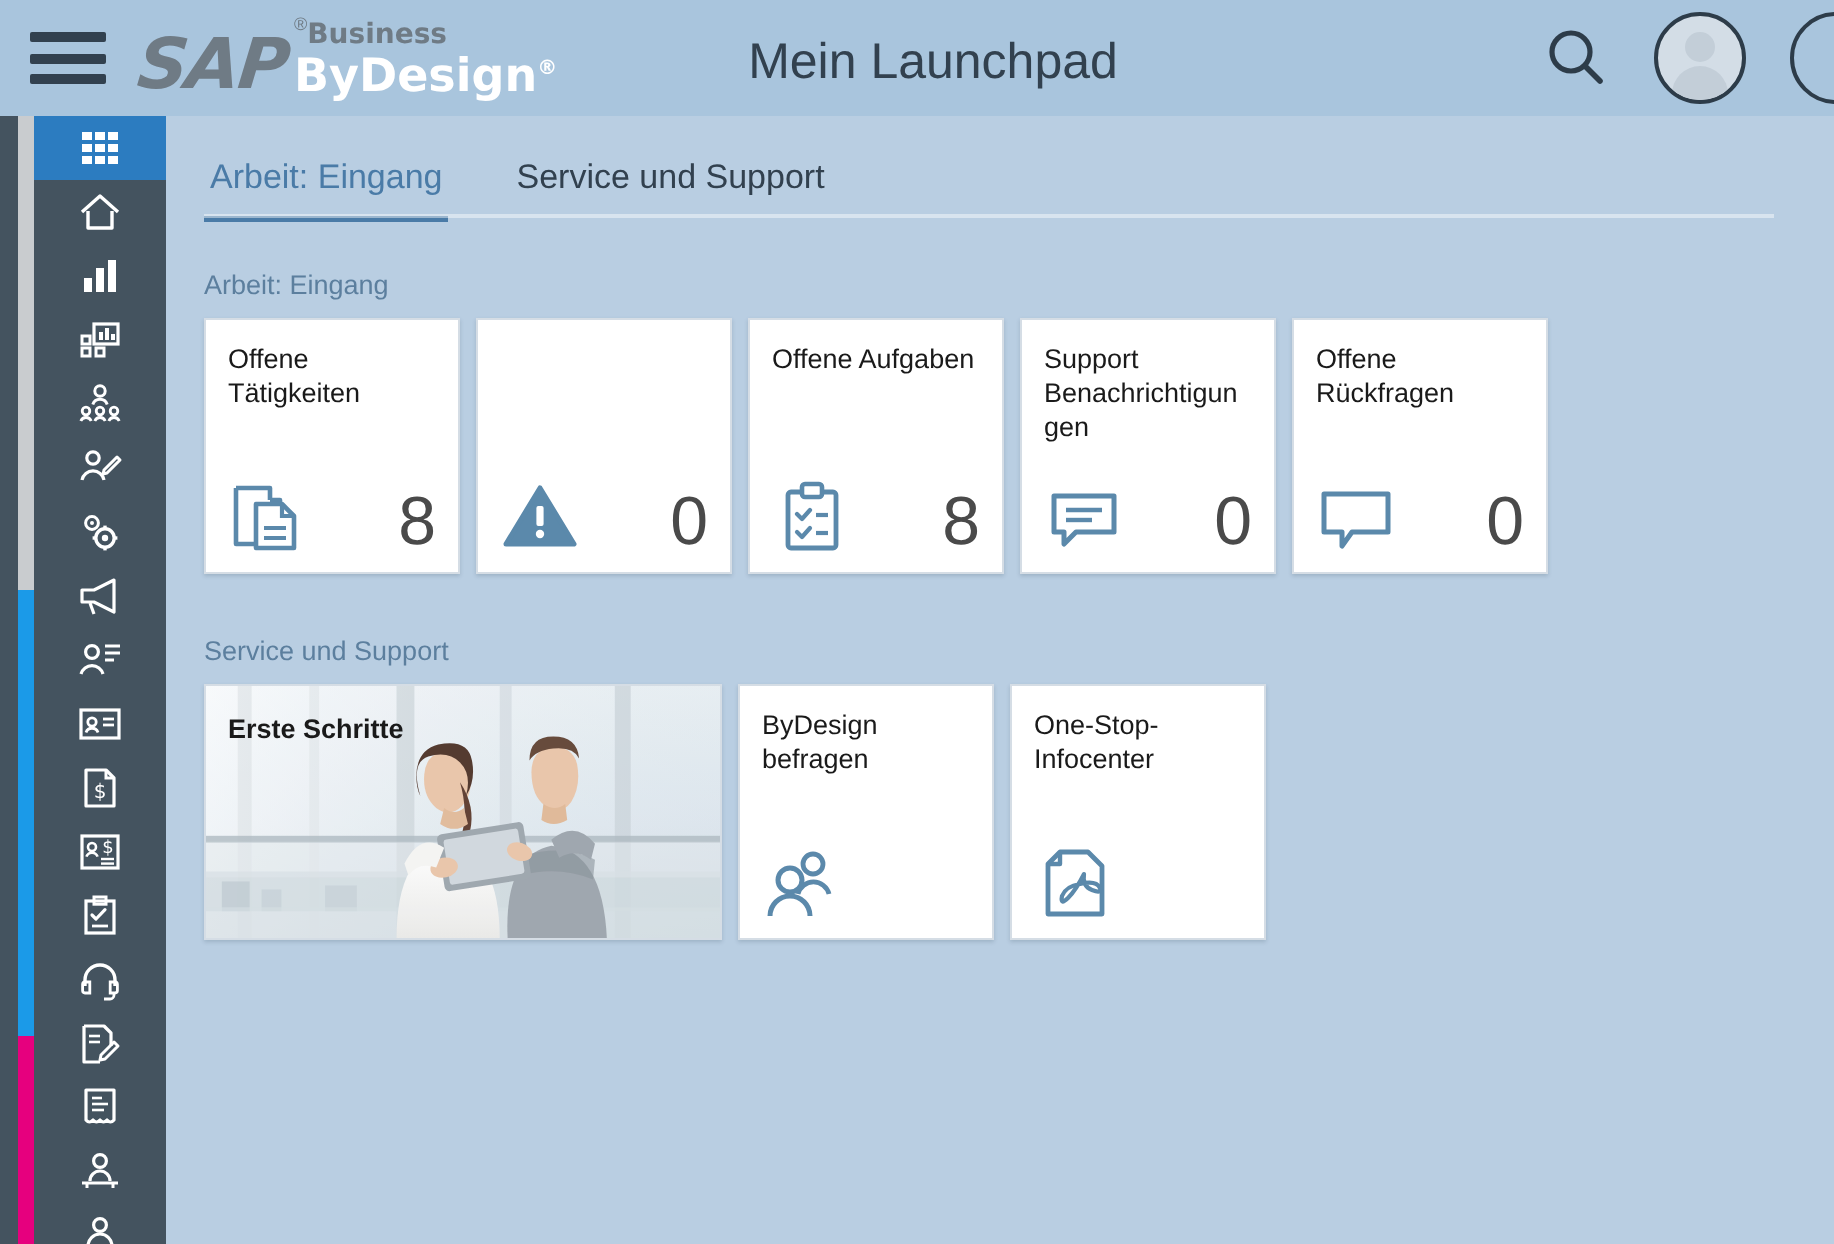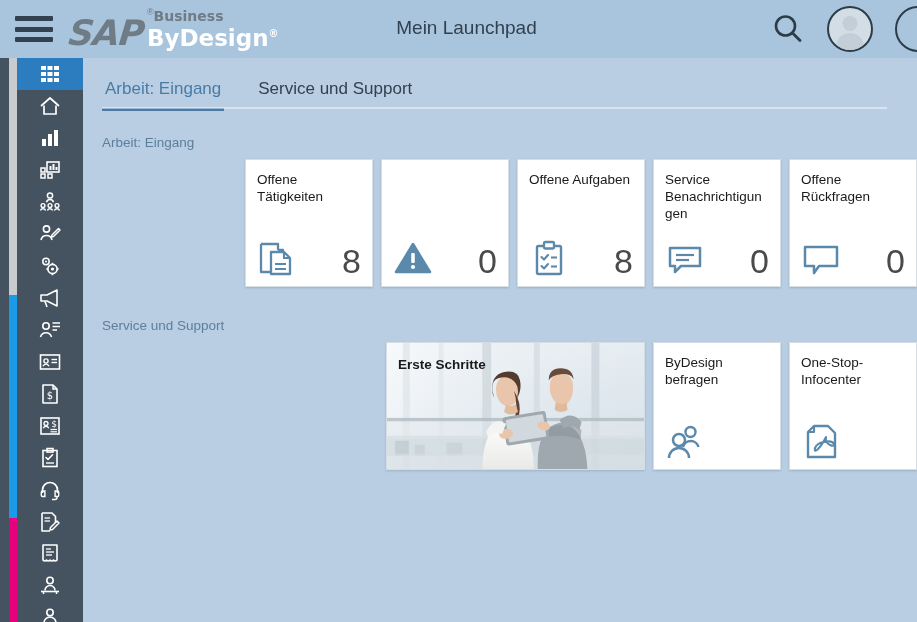--- a/index.html
+++ b/index.html
@@ -43,21 +43,21 @@
   .logo-bbd {
     font-family: "DejaVu Sans", sans-serif;
     font-size: 23px; font-weight: bold; color: #ffffff;
     display: block; line-height: 22px; margin-top: -1px;
   }
   .logo-tm { font-size: 10px; color: #ffffff; vertical-align: super; }
 
   .header-title {
     position: absolute; left: 16px; right: 0; top: 17px;
     text-align: center;
-    font-size: 19px; color: #32414f;
+    font-size: 25px; color: #32414f;
     pointer-events: none;
   }
   .header-actions {
     position: absolute; right: 0; top: 0; height: 58px;
     display: flex; align-items: center; gap: 22px; padding-right: 2px;
   }
   .icon-btn { cursor: pointer; display: flex; align-items: center; justify-content: center; }
   .avatar-circle {
     width: 46px; height: 46px; border-radius: 50%;
     border: 2px solid #2d3c49; background: #d3dde6;
@@ -123,21 +123,21 @@
     position: absolute; left: 19px; right: 30px; bottom: 0;
     height: 2px; background: rgba(255,255,255,0.45);
   }
 
   .section { padding-left: 19px; }
   .section-title {
     font-size: 13.5px; color: #5c7f9e; margin-bottom: 9px;
   }
   .section-1 { margin-top: 26px; }
   .section-2 { margin-top: 31px; }
-  .tile-row { display: flex; gap: 8px; justify-content: flex-end; }
+  .tile-row { display: flex; gap: 8px; }
 
   .tile {
     position: relative;
     width: 128px; height: 128px;
     background: #ffffff;
     border: 1px solid #d5dde5;
     box-shadow: 0 1px 2px rgba(60,80,100,0.22);
     padding: 11px 11px 10px 11px;
     cursor: pointer;
     overflow: hidden;
@@ -457,21 +457,21 @@
               <g stroke="#5b89ab" stroke-width="2.1">
                 <line x1="22" y1="19.5" x2="28" y2="19.5"></line>
                 <line x1="22" y1="28.5" x2="28" y2="28.5"></line>
               </g>
             </svg>
             <div class="tile-count">8</div>
           </div>
         </div>
 
         <div class="tile">
-          <div class="tile-title">Service Benachrichtigungen</div>
+          <div class="tile-title">Support Benachrichtigungen</div>
           <div class="tile-foot">
             <svg class="tile-icon" viewBox="0 0 40 40">
               <path d="M5 10 H35 V28 H16 L10 34 V28 H5 Z" fill="none" stroke="#5b89ab" stroke-width="2.5" stroke-linejoin="round"></path>
               <g stroke="#5b89ab" stroke-width="2.2">
                 <line x1="11" y1="17" x2="29" y2="17"></line>
                 <line x1="11" y1="22" x2="24" y2="22"></line>
               </g>
             </svg>
             <div class="tile-count">0</div>
           </div>

